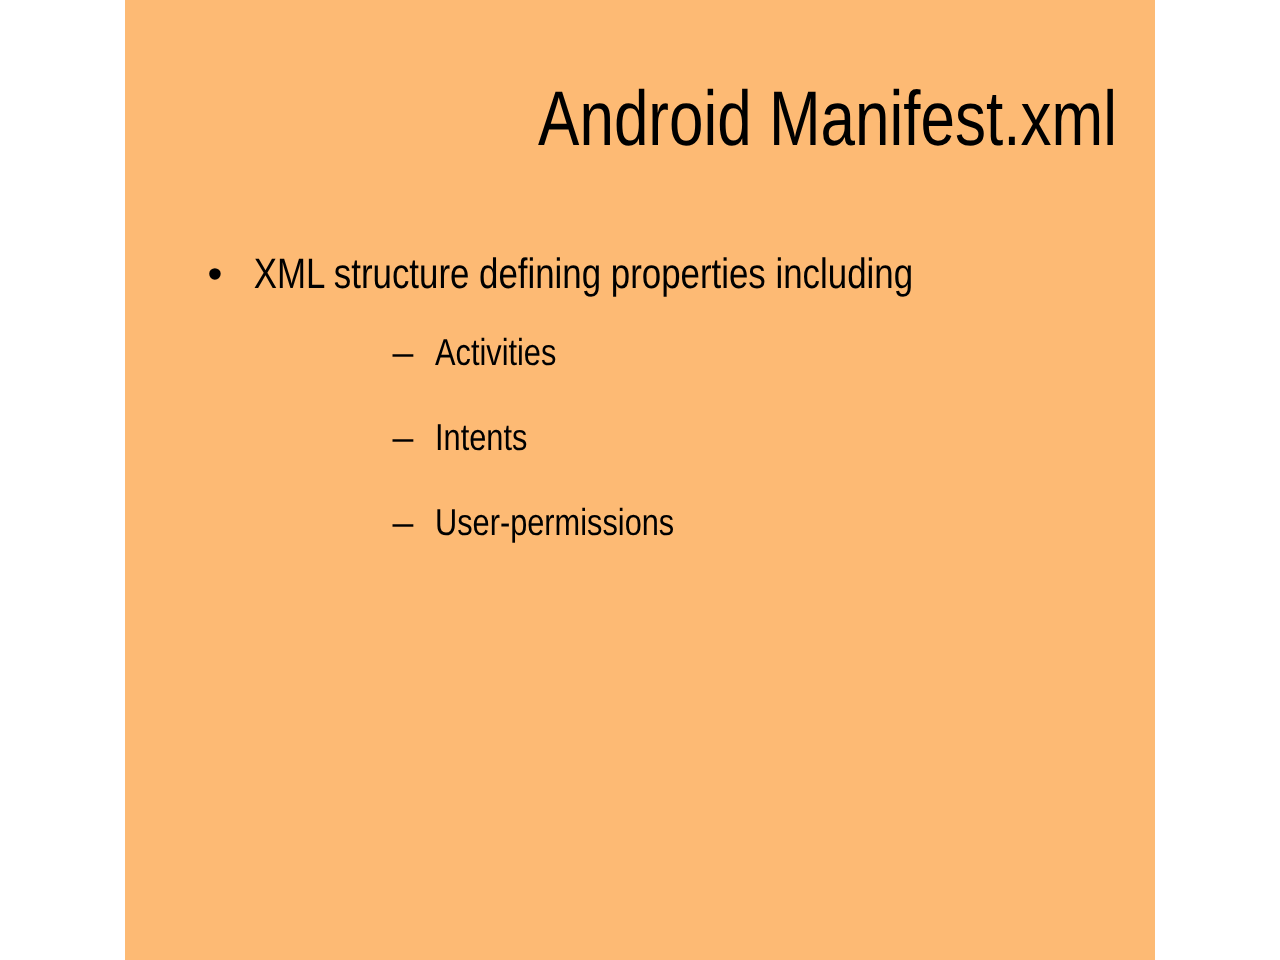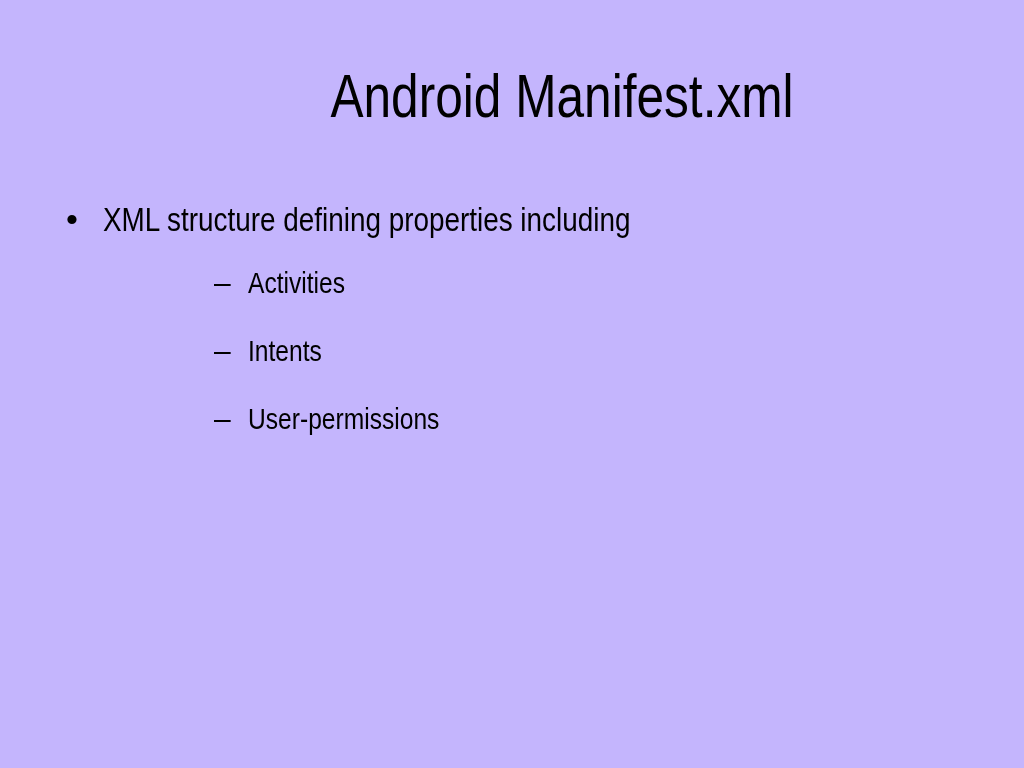--- a/index.html
+++ b/index.html
@@ -9,23 +9,23 @@
     background: #ffffff;
   }
 
   body {
     font-family: "Liberation Sans", sans-serif;
     color: #000000;
   }
 
   .slide {
     position: relative;
-    width: 1024px;
+    width: 824px;
     height: 768px;
-    background: #c4b5fd;
+    background: #fdba74;
     overflow: hidden;
     margin: 0 auto;
   }
 
   
   .slide-title {
     position: absolute;
     left: 62px;
     top: 62px;
     width: 1000px;

